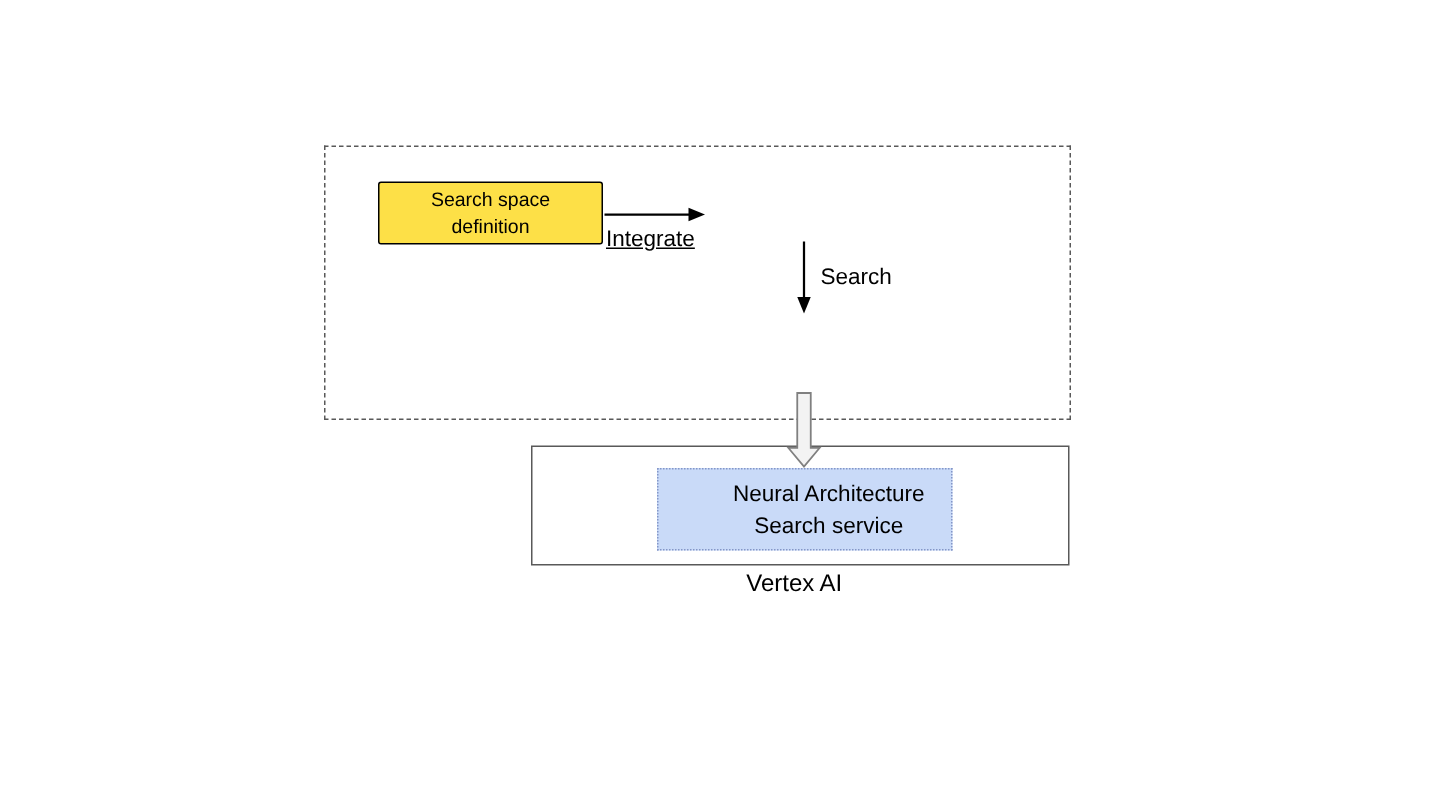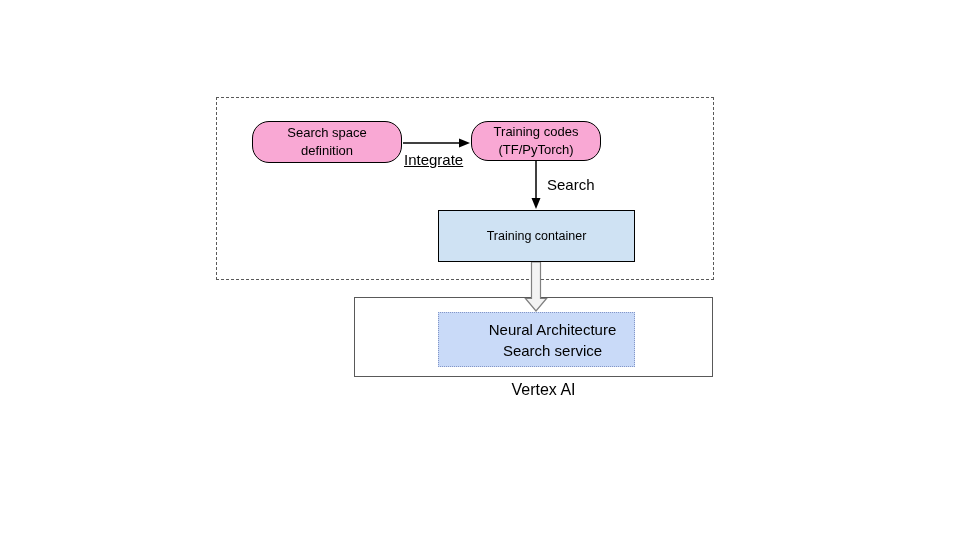--- a/index.html
+++ b/index.html
@@ -20,23 +20,23 @@
   
   .dev-group {
     left: 216px; top: 97px;
     width: 498px; height: 183px;
     border: 1px dashed var(--group-border, #595959);
     background: transparent;
   }
 
   
   .proc-box {
-    background: #f9a8d4;
+    background: #fde047;
     border: 1.5px solid var(--box-border, #000000);
-    border-radius: 17px;
+    border-radius: 2px;
     display: flex;
     align-items: center;
     justify-content: center;
     text-align: center;
     font-size: 13px;
     line-height: 18px;
     color: #000000;
     white-space: pre-line;
   }
   .box-search-space { left: 252px; top: 121px; width: 150px; height: 42px; }
@@ -84,21 +84,21 @@
   
   .edge-label {
     color: #000000;
     font-size: 15px;
     white-space: nowrap;
   }
   .label-integrate { left: 404px; top: 151px; text-decoration: underline; }
   .label-build { left: 547px; top: 176px; }
 
   .vertex-label {
-    left: 364px; top: 381px;
+    left: 350px; top: 381px;
     width: 359px;
     text-align: center;
     font-size: 16px;
     color: #000000;
   }
 
   svg.arrow-layer {
     position: absolute;
     left: 0; top: 0;
     width: 960px; height: 540px;
@@ -127,24 +127,21 @@
     </g>
 
     <g>
       <polygon points="531.5,262 531.5,298.5 525.5,298.5 536,311 546.5,298.5 540.5,298.5 540.5,262" fill="#f3f3f3" stroke="#808080" stroke-width="1.2" stroke-linejoin="miter"></polygon>
     </g>
   </svg>
 
   <div class="abs proc-box box-search-space">Search space
 definition</div>
 
-  <div class="abs proc-box box-training-codes">Training codes
-(TF/PyTorch)</div>
 
-  <div class="abs box-training-container">Training container</div>
 
   <div class="abs box-nas-service">Neural Architecture
 Search service</div>
 
   <div class="abs edge-label label-integrate">Integrate</div>
 
   <div class="abs edge-label label-build">Search</div>
 
   <div class="abs vertex-label">Vertex AI</div>
 

